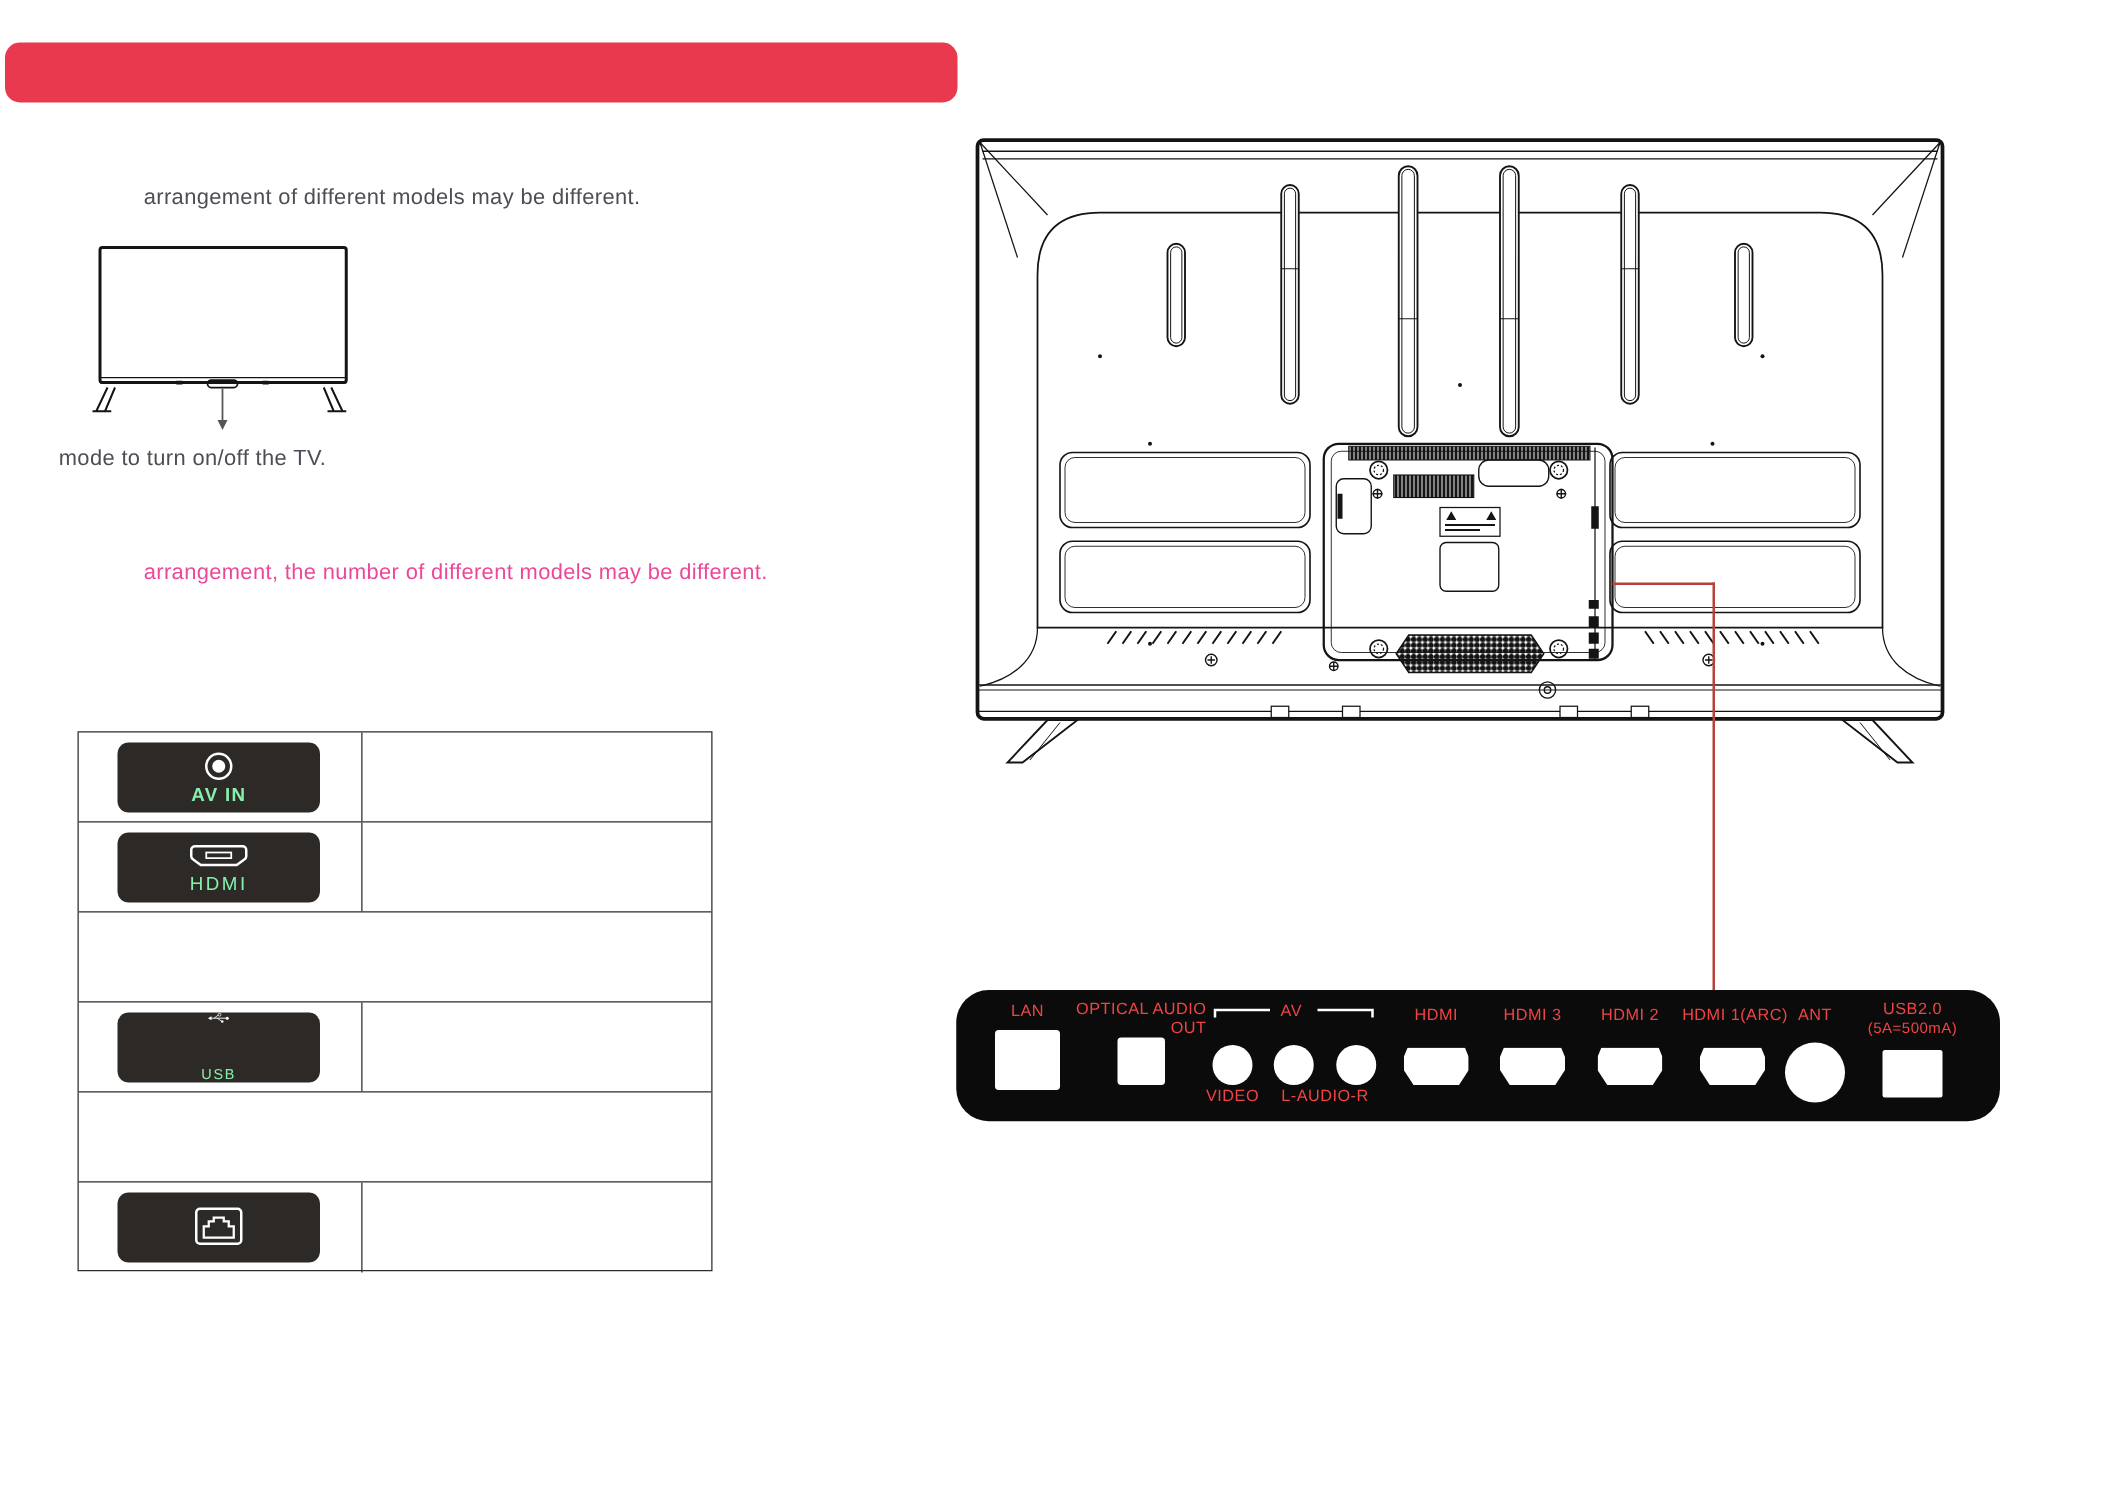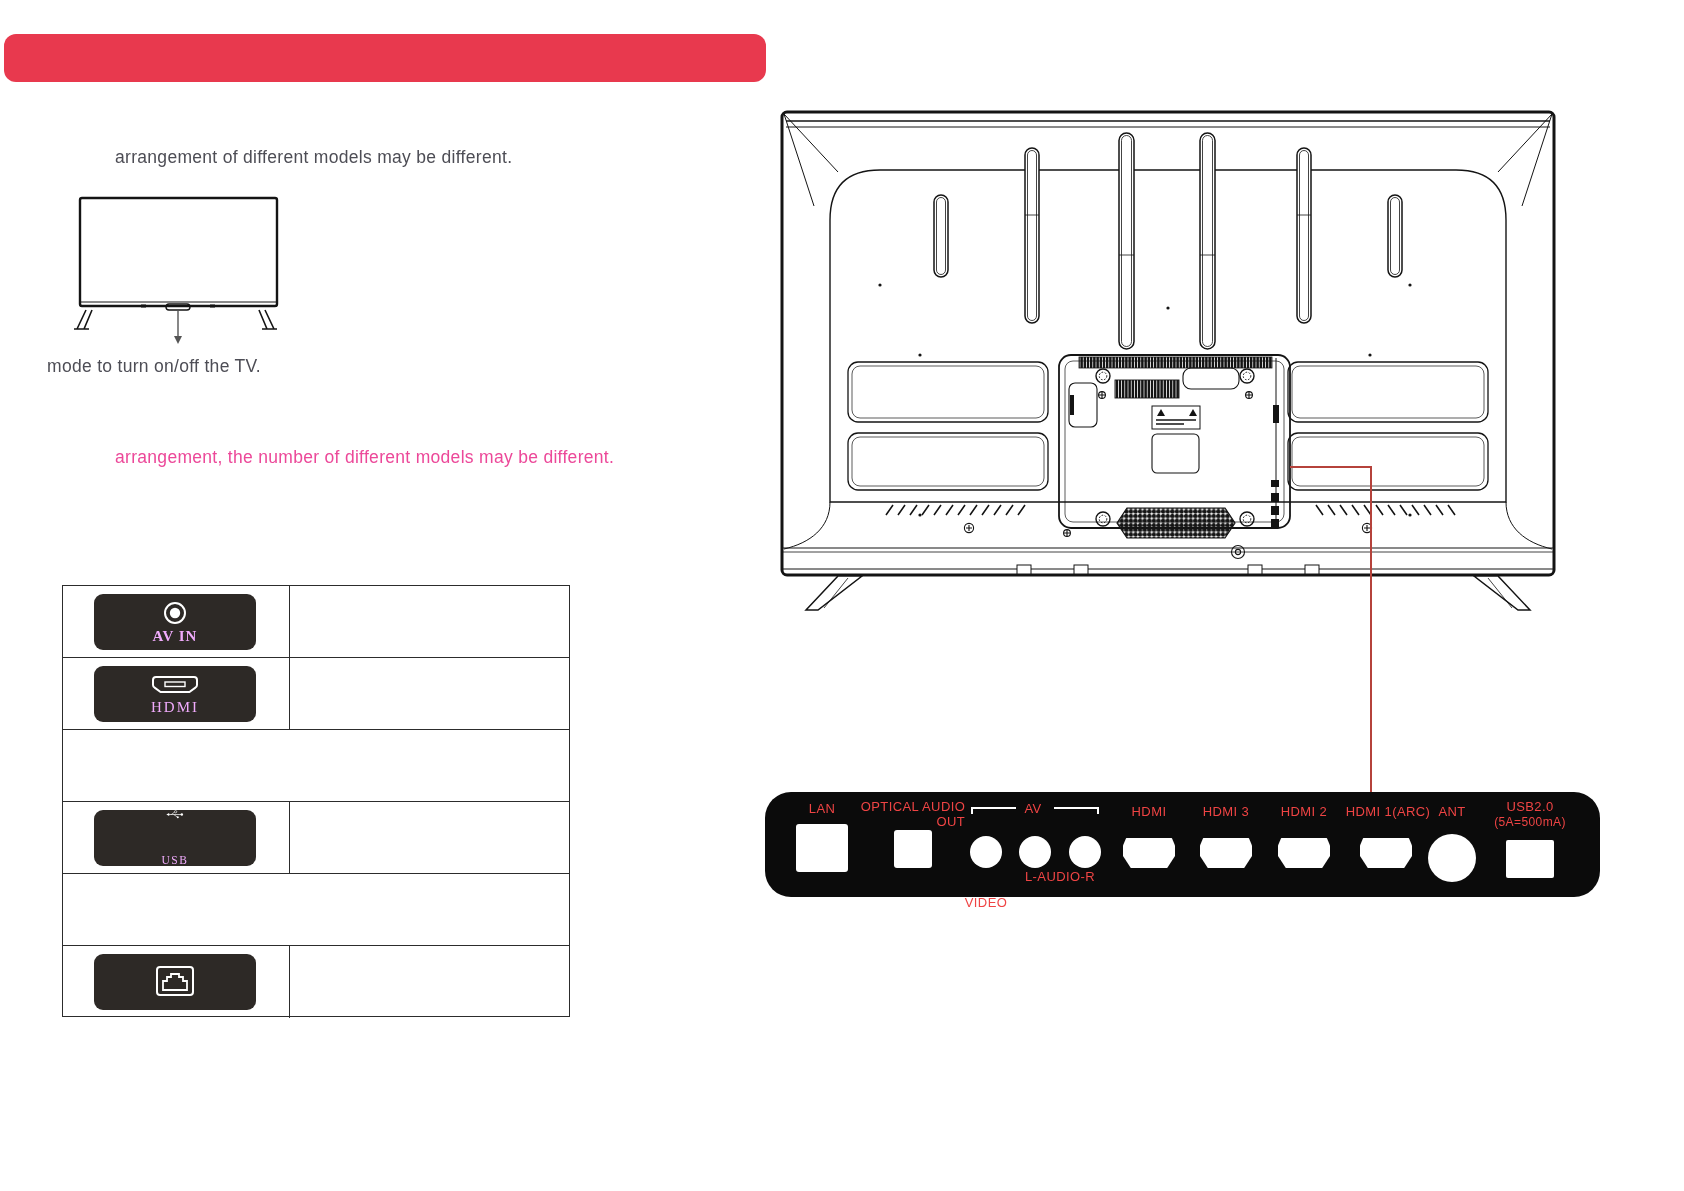--- a/index.html
+++ b/index.html
@@ -17,21 +17,21 @@
   
   .ports-table{position:absolute;left:62px;top:585px;width:508px;height:432px;
                border:1.4px solid #2c2c2c;box-sizing:border-box;}
   .trow{display:flex;height:72px;box-sizing:border-box;border-bottom:1.2px solid #2c2c2c;}
   .trow:last-child{border-bottom:none;}
   .tcell-l{width:227px;box-sizing:border-box;border-right:1.2px solid #2c2c2c;position:relative;}
   .tcell-r{flex:1;}
   .badge{position:absolute;left:31px;top:8px;width:162px;height:56px;border-radius:9px;
          background:#2d2926;display:flex;flex-direction:column;align-items:center;
          justify-content:center;gap:2px;}
-  .badge .blabel{color:#f0abfc;font-size:13px;letter-spacing:1.5px;line-height:1;font-family:Liberation Serif, serif;}
+  .badge .blabel{color:#86efac;font-size:13px;letter-spacing:1.5px;line-height:1;}
   .badge .blabel.bold{font-weight:bold;font-size:15px;letter-spacing:1px;}
   .badge svg{display:block;}
   
   .io-panel{position:absolute;left:765px;top:792px;width:835px;height:105px;
             background:#0b0b0b;border-radius:26px;}
   .plabel{position:absolute;color:#ef4444;font-size:13px;letter-spacing:.4px;white-space:nowrap;
           transform:translateX(-50%);text-align:center;line-height:1.15;}
   .port{position:absolute;background:#fff;}
   .circle{border-radius:50%;}
   .hdmi-shape{border-radius:4px;
@@ -283,21 +283,21 @@
 
     <svg style="position:absolute;left:205px;top:14px;" width="130" height="12" viewBox="0 0 130 12">
       <path d="M2,8 V2 H46 M84,2 H128 V8" fill="none" stroke="#fff" stroke-width="2"></path>
     </svg>
 
     <div class="port" style="left:31px;top:32px;width:52px;height:48px;border-radius:3px;"></div>
     <div class="port" style="left:129px;top:38px;width:38px;height:38px;border-radius:3px;"></div>
     <div class="port circle" style="left:205px;top:44px;width:32px;height:32px;"></div>
     <div class="port circle" style="left:254px;top:44px;width:32px;height:32px;"></div>
     <div class="port circle" style="left:304px;top:44px;width:32px;height:32px;"></div>
-    <span class="plabel" style="left:221px;top:78px;margin-top:26px;">VIDEO</span>
+    <span class="plabel" style="left:221px;top:78px;">VIDEO</span>
     <span class="plabel" style="left:295px;top:78px;">L-AUDIO-R</span>
     <div class="port hdmi-shape" style="left:358px;top:46px;width:52px;height:30px;"></div>
     <div class="port hdmi-shape" style="left:435px;top:46px;width:52px;height:30px;"></div>
     <div class="port hdmi-shape" style="left:513px;top:46px;width:52px;height:30px;"></div>
     <div class="port hdmi-shape" style="left:595px;top:46px;width:52px;height:30px;"></div>
     <div class="port circle" style="left:663px;top:42px;width:48px;height:48px;"></div>
     <div class="port" style="left:741px;top:48px;width:48px;height:38px;border-radius:2px;"></div>
   </div>
 
 </div>

